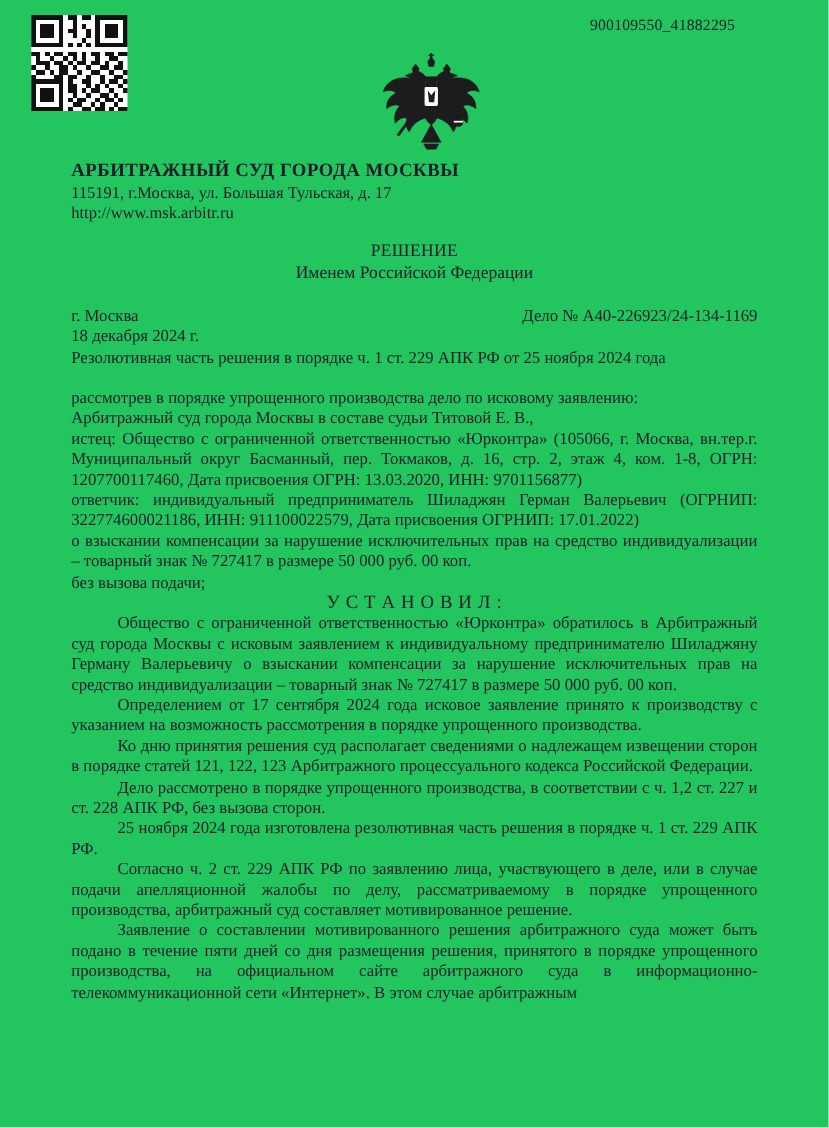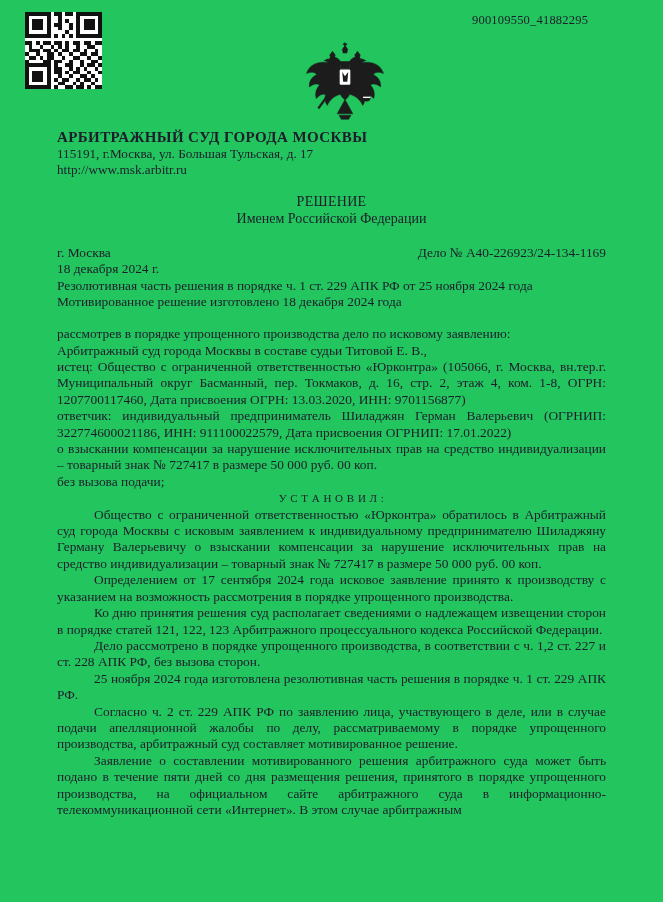--- a/index.html
+++ b/index.html
@@ -82,21 +82,21 @@
     line-height: 16.4px;
   }
   .p {
     margin: 0;
     text-align: justify;
     text-align-last: left;
   }
   .p.indent { text-indent: 37px; }
   .ustanovil {
     text-align: center;
-    font-size: 11px;
+    font-size: 15px;
     line-height: 16.4px;
     letter-spacing: 0.5px;
   }
 </style>
 </head>
 <body>
 
 <div class="page">
 
   <svg class="qr" viewBox="0 0 21 21" shape-rendering="crispEdges" aria-hidden="true">
@@ -158,21 +158,20 @@
 
     <div class="doc-type">РЕШЕНИЕ</div>
     <div class="doc-sub">Именем Российской Федерации</div>
 
     <div class="case-row">
       <span>г. Москва</span>
       <span>Дело № А40-226923/24-134-1169</span>
     </div>
     <div class="case-line">18 декабря 2024 г.</div>
     <div class="case-line">Резолютивная часть решения  в порядке ч. 1 ст. 229 АПК РФ от 25 ноября 2024 года</div>
-    <div class="case-line">Мотивированное решение изготовлено 18 декабря 2024 года</div>
 
     <div class="bodytext">
       <p class="p">рассмотрев в порядке упрощенного производства дело по исковому заявлению:</p>
       <p class="p">Арбитражный суд города Москвы в составе судьи Титовой Е. В.,</p>
       <p class="p">истец: Общество с ограниченной ответственностью «Юрконтра» (105066, г. Москва, вн.тер.г. Муниципальный округ Басманный, пер. Токмаков, д. 16, стр. 2, этаж 4, ком. 1-8, ОГРН: 1207700117460, Дата присвоения ОГРН: 13.03.2020, ИНН: 9701156877)</p>
       <p class="p">ответчик: индивидуальный предприниматель Шиладжян Герман Валерьевич (ОГРНИП: 322774600021186, ИНН: 911100022579, Дата присвоения ОГРНИП: 17.01.2022)</p>
       <p class="p">о взыскании компенсации за нарушение исключительных прав на средство индивидуализации – товарный знак № 727417 в размере 50 000 руб. 00 коп.</p>
       <p class="p">без вызова подачи;</p>
 
       <div class="ustanovil">У С Т А Н О В И Л :</div>

